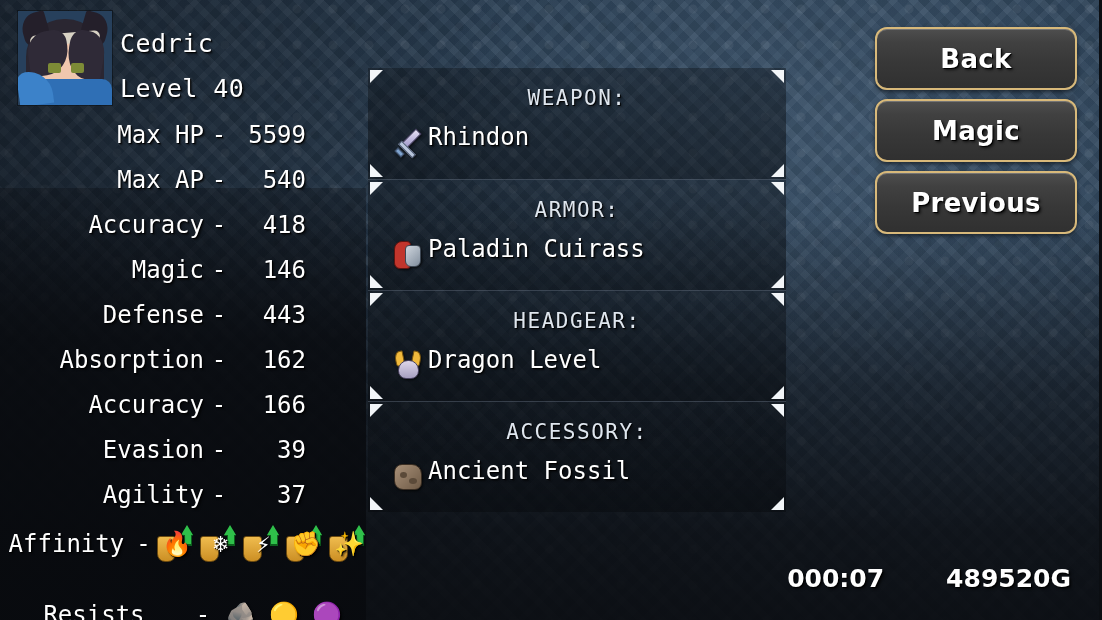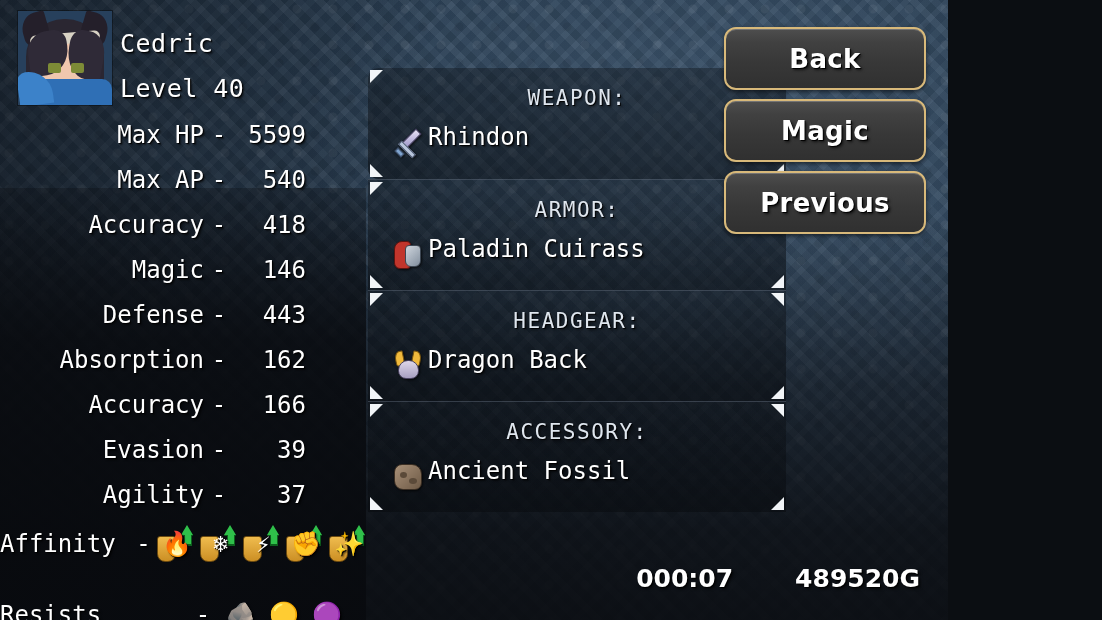--- a/index.html
+++ b/index.html
@@ -6,21 +6,21 @@
 
   html, body {
     width: 1102px;
     height: 620px;
     overflow: hidden;
     background: #0b0e12;
   }
 
   #screen {
     position: relative;
-    width: 948px;
+    width: 1099px;
     height: 620px;
     overflow: hidden;
     font-family: "DejaVu Sans Mono", monospace;
     user-select: none;
     text-decoration: underline;
   }
 
   
   .bg-base {
     position: absolute; inset: 0;
@@ -120,21 +120,21 @@
 
   
   .aff-row {
     position: absolute; left: 0; width: 366px;
     display: flex; align-items: center;
     color: #ffffff; font-size: 24px;
     text-shadow: 1px 1px 0 rgba(0,0,0,0.85), 2px 2px 2px rgba(0,0,0,0.6);
   }
   #affinity-row { top: 524px; }
   #resists-row  { top: 595px; }
-  .aff-label { width: 188px; text-align: left; }
+  .aff-label { width: 188px; text-align: center; }
   .aff-dash { width: 30px; text-align: center; }
   .aff-icons { display: flex; align-items: center; gap: 3px; }
 
   .aff-icon {
     position: relative;
     width: 40px; height: 40px;
     display: flex; align-items: center; justify-content: center;
     font-size: 24px; line-height: 1;
   }
   
@@ -167,21 +167,21 @@
   #equip-panel {
     position: absolute; left: 368px; top: 68px;
     width: 418px; height: 444px;
   }
   .equip-slot {
     position: relative;
     height: 111px;
     background: linear-gradient(to bottom, rgba(8,11,15,0.36), rgba(8,11,15,0.56));
     border-top: 1px solid rgba(190,210,235,0.22);
   }
-  .equip-slot:first-child { border-top: none; border-radius: 10px; }
+  .equip-slot:first-child { border-top: none; }
 
   .corner { position: absolute; width: 0; height: 0; }
   .corner.tl { left: 2px;  top: 2px;     border-top: 13px solid #f2f5f8; border-right: 13px solid transparent; }
   .corner.tr { right: 2px; top: 2px;     border-top: 13px solid #f2f5f8; border-left: 13px solid transparent; }
   .corner.bl { left: 2px;  bottom: 2px;  border-bottom: 13px solid #f2f5f8; border-right: 13px solid transparent; }
   .corner.br { right: 2px; bottom: 2px;  border-bottom: 13px solid #f2f5f8; border-left: 13px solid transparent; }
 
   .slot-title {
     position: absolute; left: 0; right: 0; top: 18px;
     text-align: center;
@@ -423,21 +423,21 @@
       <span class="corner br"></span>
       <div class="slot-title">HEADGEAR:</div>
       <div class="slot-body">
         <span class="slot-icon">
           <span class="icon-helm">
               <span class="hl-hornL"></span>
               <span class="hl-hornR"></span>
               <span class="hl-dome"></span>
             </span>
         </span>
-        <span class="slot-name">Dragon Back</span>
+        <span class="slot-name">Dragon Level</span>
       </div>
     </div>
 
     <div class="equip-slot">
       <span class="corner tl"></span>
       <span class="corner tr"></span>
       <span class="corner bl"></span>
       <span class="corner br"></span>
       <div class="slot-title">ACCESSORY:</div>
       <div class="slot-body">

